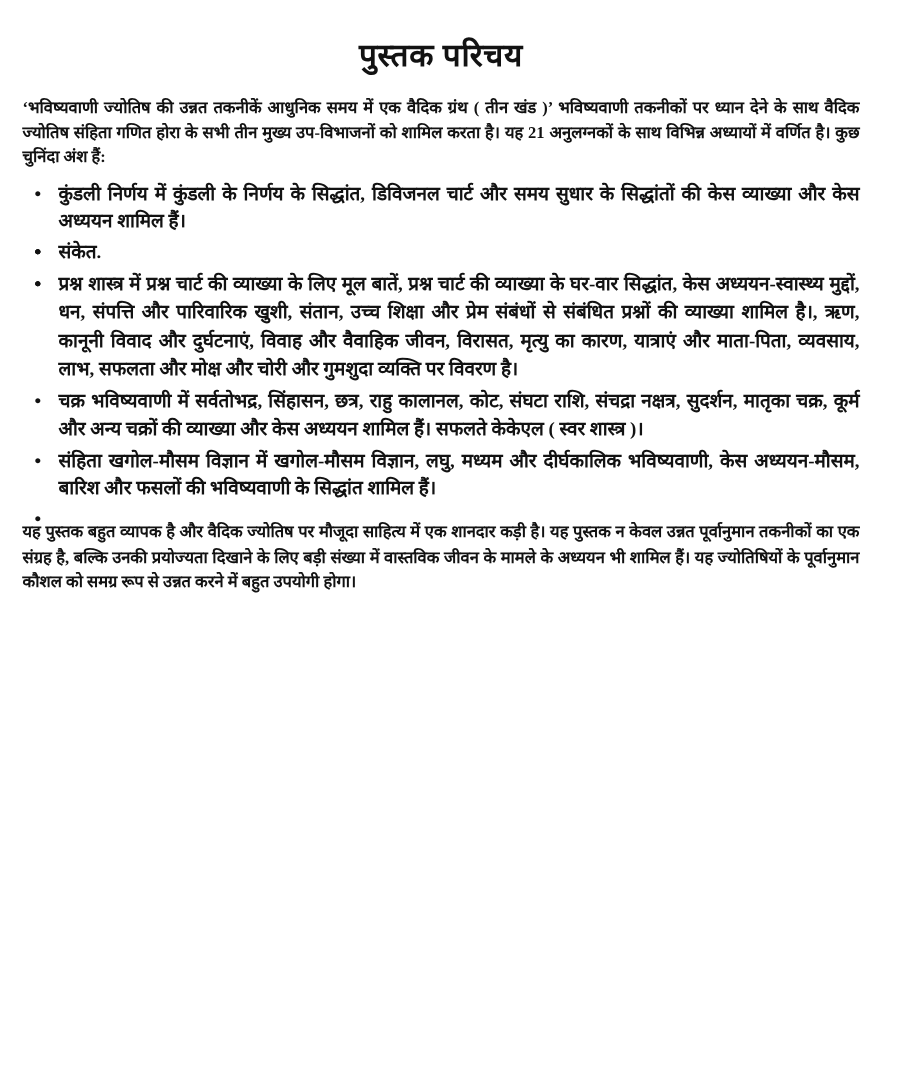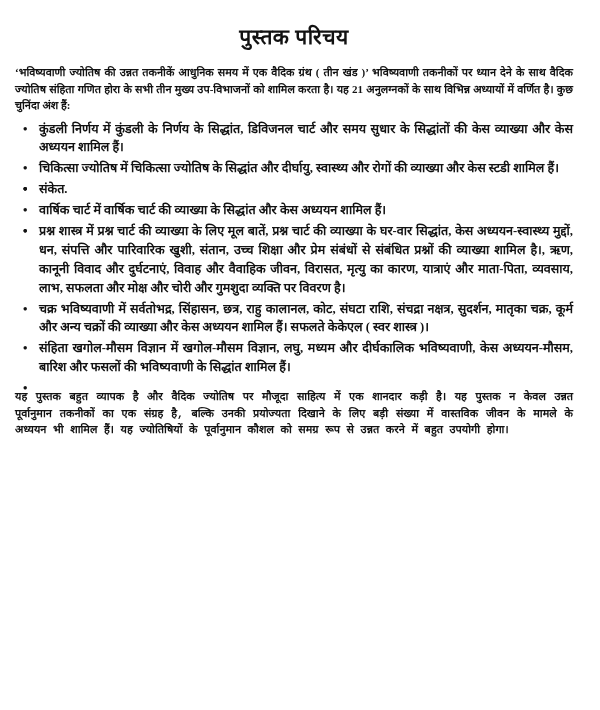--- a/index.html
+++ b/index.html
@@ -32,21 +32,20 @@
     .intro, .closing {
       font-size: 11px;
       line-height: 1.5;
       font-weight: 600;
       text-align: justify;
       margin: 0 0 6px 0;
     }
     .closing {
       margin-top: 12px;
       margin-bottom: 0;
-      font-family: Liberation Mono, monospace;
     }
     ul.bullet-list {
       list-style: none;
       margin: 2px 0 0 0;
       padding: 0;
     }
     ul.bullet-list li {
       position: relative;
       padding-left: 24px;
       font-size: 12.6px;
@@ -72,39 +71,37 @@
 
   <ul class="bullet-list">
 
       <li>
         <span class="bullet-marker">•</span>
         <span class="li-text">कुंडली निर्णय में कुंडली के निर्णय के सिद्धांत, डिविजनल चार्ट और समय सुधार के सिद्धांतों की केस व्याख्या और केस अध्ययन शामिल हैं।</span>
       </li>
 
       <li>
         <span class="bullet-marker">•</span>
-        <span class="li-text">चिकित्सा ज्योतिष में चिकित्सा ज्योतिष के सिद्धांत और दीर्घायु, स्वास्थ्य और रोगों की व्याख्या और केस स्टडी शामिल हैं।</span>
       </li>
 
       <li>
         <span class="bullet-marker">•</span>
       </li>
 
       <li>
         <span class="bullet-marker">•</span>
       </li>
 
       <li>
         <span class="bullet-marker">•</span>
         <span class="li-text">संकेत.</span>
       </li>
 
       <li>
         <span class="bullet-marker">•</span>
-        <span class="li-text">वार्षिक चार्ट में वार्षिक चार्ट की व्याख्या के सिद्धांत और केस अध्ययन शामिल हैं।</span>
       </li>
 
       <li>
         <span class="bullet-marker">•</span>
       </li>
 
       <li>
         <span class="bullet-marker">•</span>
         <span class="li-text">प्रश्न शास्त्र में प्रश्न चार्ट की व्याख्या के लिए मूल बातें, प्रश्न चार्ट की व्याख्या के घर-वार सिद्धांत, केस अध्ययन-स्वास्थ्य मुद्दों, धन, संपत्ति और पारिवारिक खुशी, संतान, उच्च शिक्षा और प्रेम संबंधों से संबंधित प्रश्नों की व्याख्या शामिल है।, ऋण, कानूनी विवाद और दुर्घटनाएं, विवाह और वैवाहिक जीवन, विरासत, मृत्यु का कारण, यात्राएं और माता-पिता, व्यवसाय, लाभ, सफलता और मोक्ष और चोरी और गुमशुदा व्यक्ति पर विवरण है।</span>
       </li>

